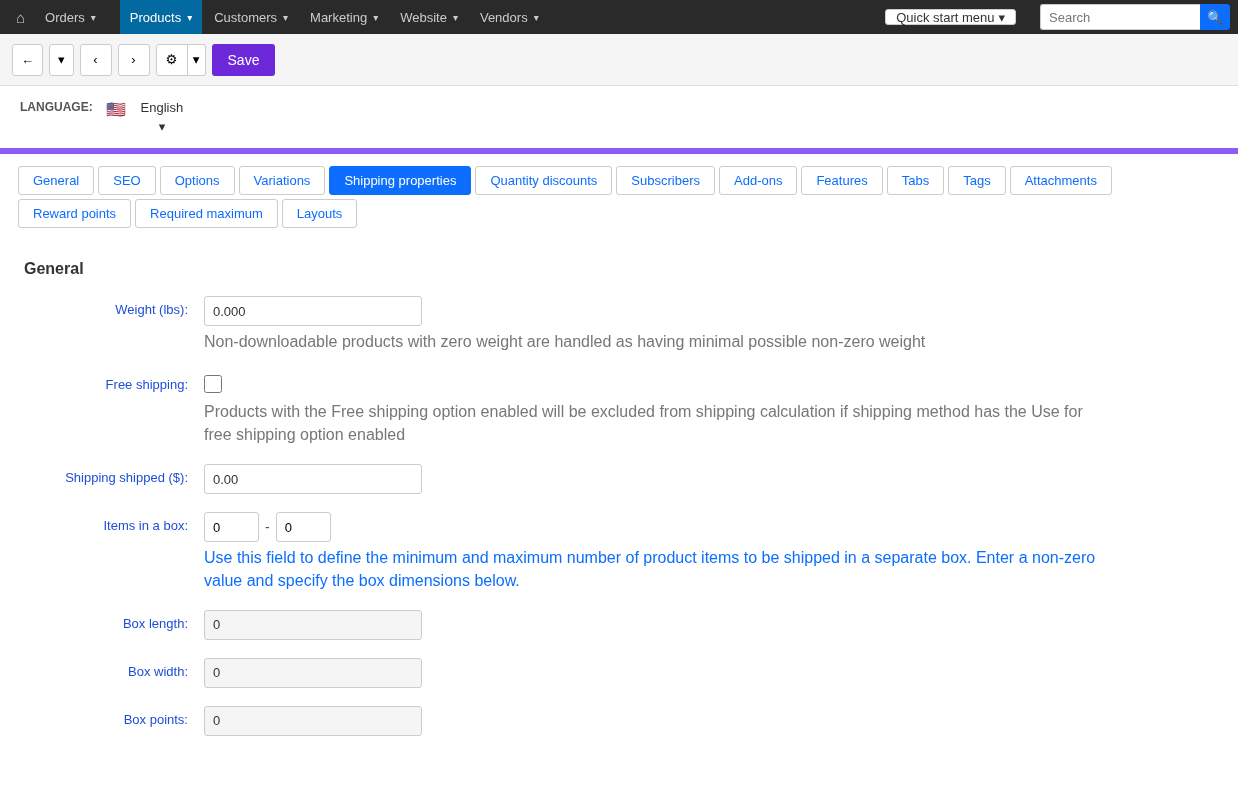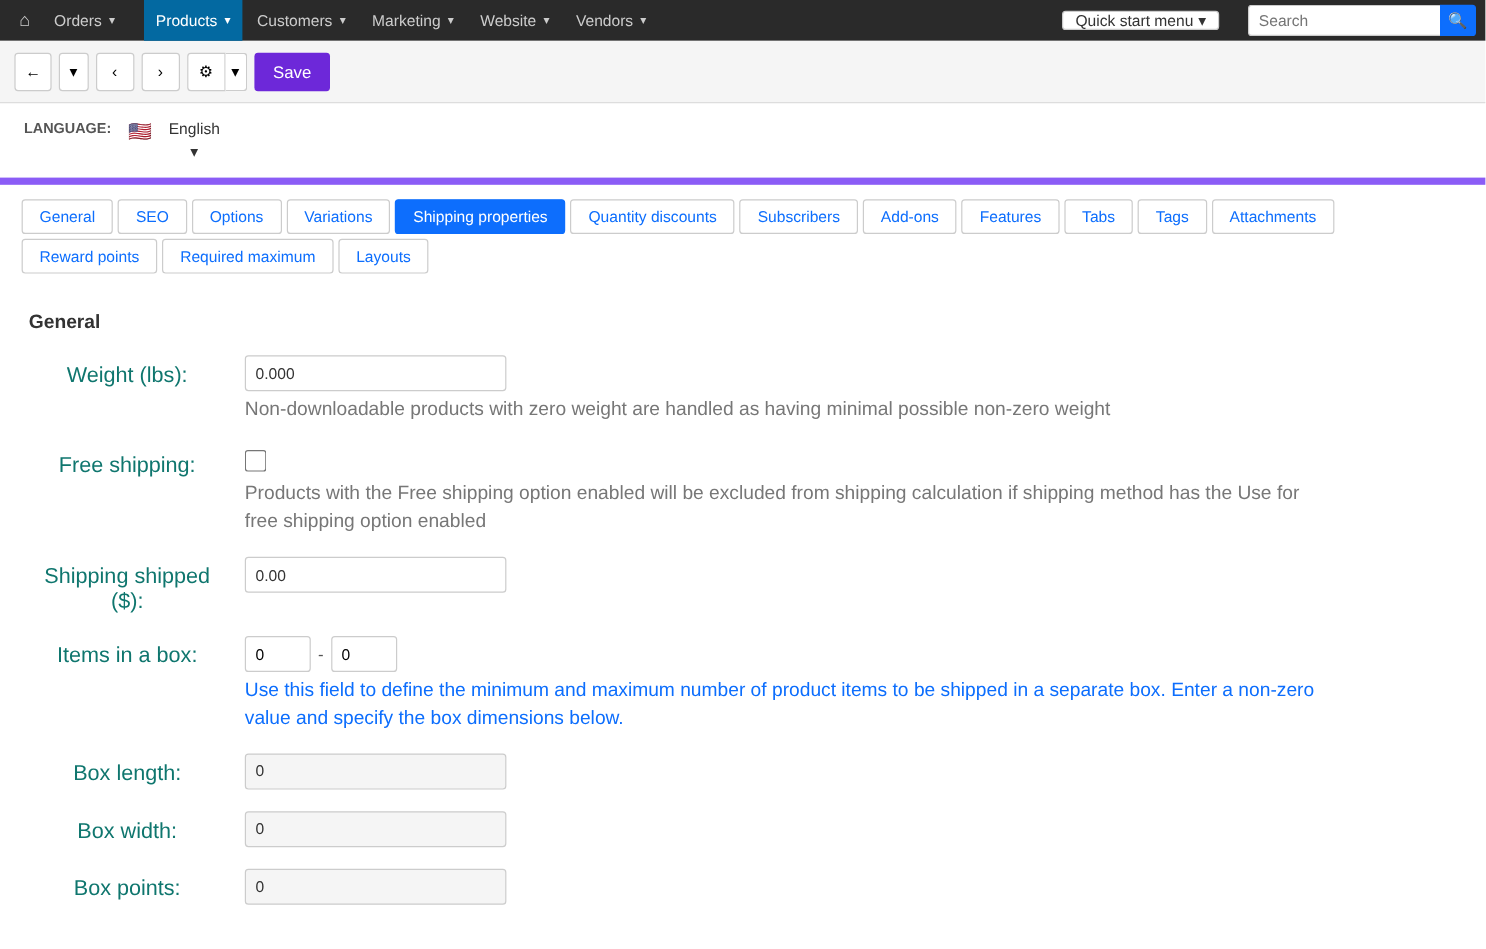--- a/index.html
+++ b/index.html
@@ -206,25 +206,25 @@
       margin-bottom: 18px;
       color: #333;
     }
     .form-row {
       display: flex;
       align-items: flex-start;
       margin-bottom: 18px;
     }
     .form-label {
       width: 180px;
-      text-align: center;
+      text-align: right;
       padding-right: 16px;
       padding-top: 6px;
-      font-size: 18px;
-      color: #0f766e;
+      font-size: 13px;
+      color: #1d4ed8;
       flex-shrink: 0;
     }
     .form-field {
       display: flex;
       flex-direction: column;
       flex: 1;
     }
     .form-input {
       border: 1px solid #ccc;
       border-radius: 3px;

